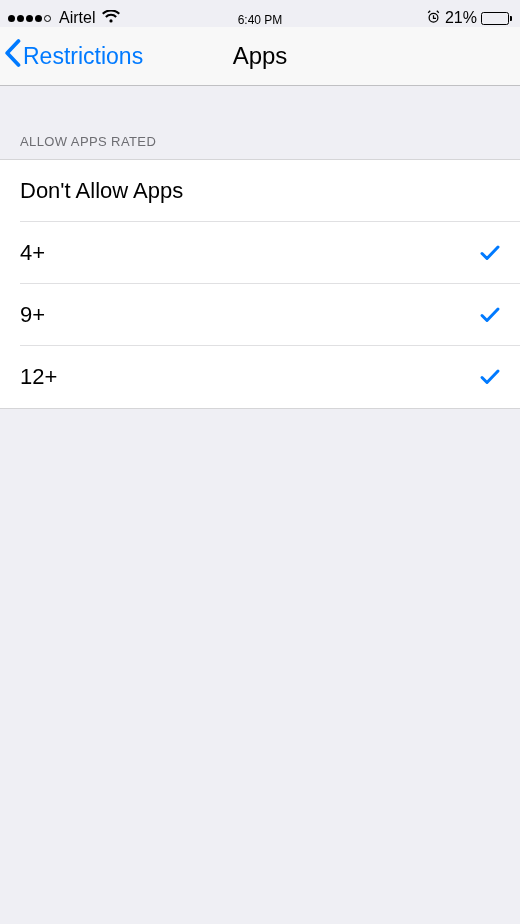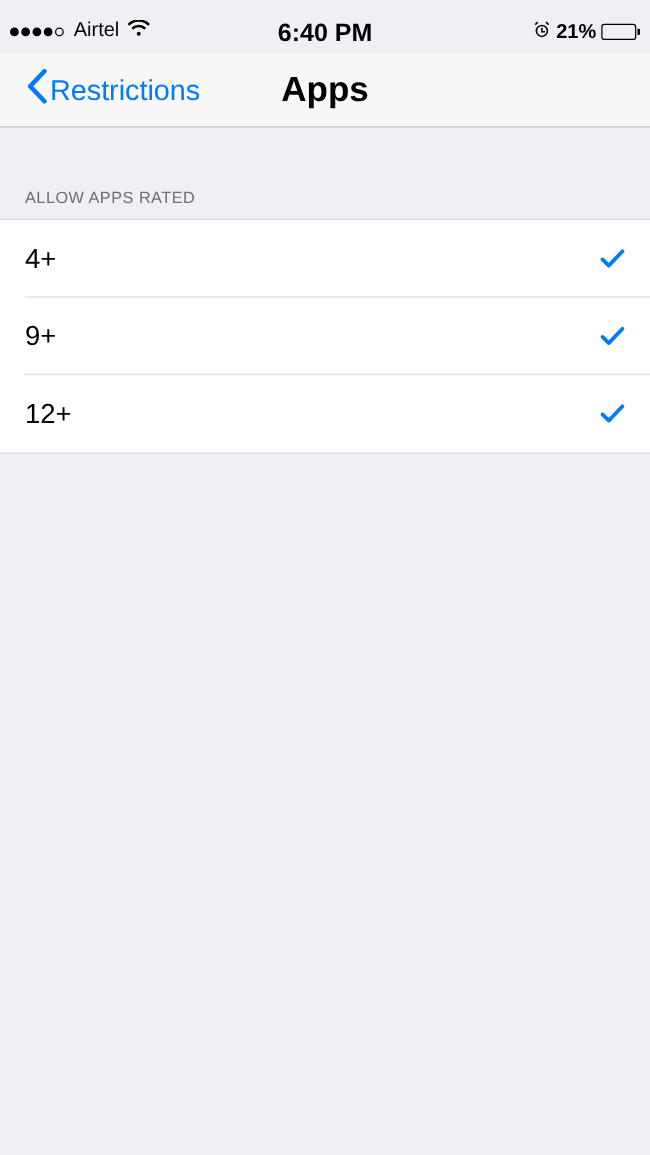--- a/index.html
+++ b/index.html
@@ -12,27 +12,26 @@
       width: 520px;
       height: 924px;
       background: #efeff4;
       font-family: -apple-system, "Helvetica Neue", Helvetica, Arial, sans-serif;
       overflow: hidden;
       position: relative;
     }
     .status-bar {
       height: 27px;
       display: flex;
-      align-items: flex-start;
+      align-items: flex-end;
       justify-content: space-between;
       padding: 0 8px;
       font-size: 16px;
       font-weight: 500;
       color: #000;
-      margin-top: 16px;
     }
     .status-left {
       display: flex;
       align-items: center;
       gap: 5px;
     }
     .signal-dots {
       display: flex;
       gap: 2px;
       align-items: center;
@@ -51,28 +50,27 @@
       font-size: 16px;
       margin-left: 3px;
     }
     .wifi-icon {
       margin-left: 2px;
     }
     .status-center {
       position: absolute;
       left: 50%;
       transform: translateX(-50%);
-      font-weight: 700;
-      font-size: 20px;
+      font-weight: 400;
+      font-size: 12px;
     }
     .status-right {
       display: flex;
       align-items: center;
       gap: 4px;
-      font-weight: bold;
     }
     .alarm-icon {
       font-size: 15px;
     }
     .battery-pct {
       font-size: 16px;
     }
     .battery-icon {
       display: flex;
       align-items: center;
@@ -104,32 +102,32 @@
       align-items: center;
       position: relative;
       border-bottom: 1px solid #c0c0c3;
       background: #f8f8f8;
     }
     .back-btn {
       display: flex;
       align-items: center;
       color: #007aff;
       font-size: 23px;
-      padding-left: 21px;
+      padding-left: 4px;
       cursor: pointer;
     }
     .back-chevron {
       margin-right: 2px;
     }
     .nav-title {
       position: absolute;
       left: 50%;
       transform: translateX(-50%);
-      font-size: 28px;
-      font-weight: 700;
+      font-size: 24px;
+      font-weight: 400;
       color: #000;
     }
     .section-header {
       padding: 48px 20px 10px 20px;
       font-size: 13px;
       color: #6d6d72;
       letter-spacing: 0.4px;
     }
     .list {
       background: #fff;
@@ -208,20 +206,24 @@
     </span>
     <span>Restrictions</span>
   </div>
   <div class="nav-title">Apps</div>
 </div>
 
 <div class="section-header">ALLOW APPS RATED</div>
 
 <div class="list">
   <div class="list-row">
+    <span class="row-label">Don't Allow Apps</span>
+
+  </div>
+  <div class="list-row">
     <span class="row-label">4+</span>
     <span class="checkmark">
       <svg width="24" height="24" viewBox="0 0 24 24">
           <path d="M4 12.5l5 5L20 6" stroke="#007aff" stroke-width="3" fill="none" stroke-linecap="round" stroke-linejoin="round"></path>
         </svg>
     </span>
   </div>
   <div class="list-row">
     <span class="row-label">9+</span>
     <span class="checkmark">

